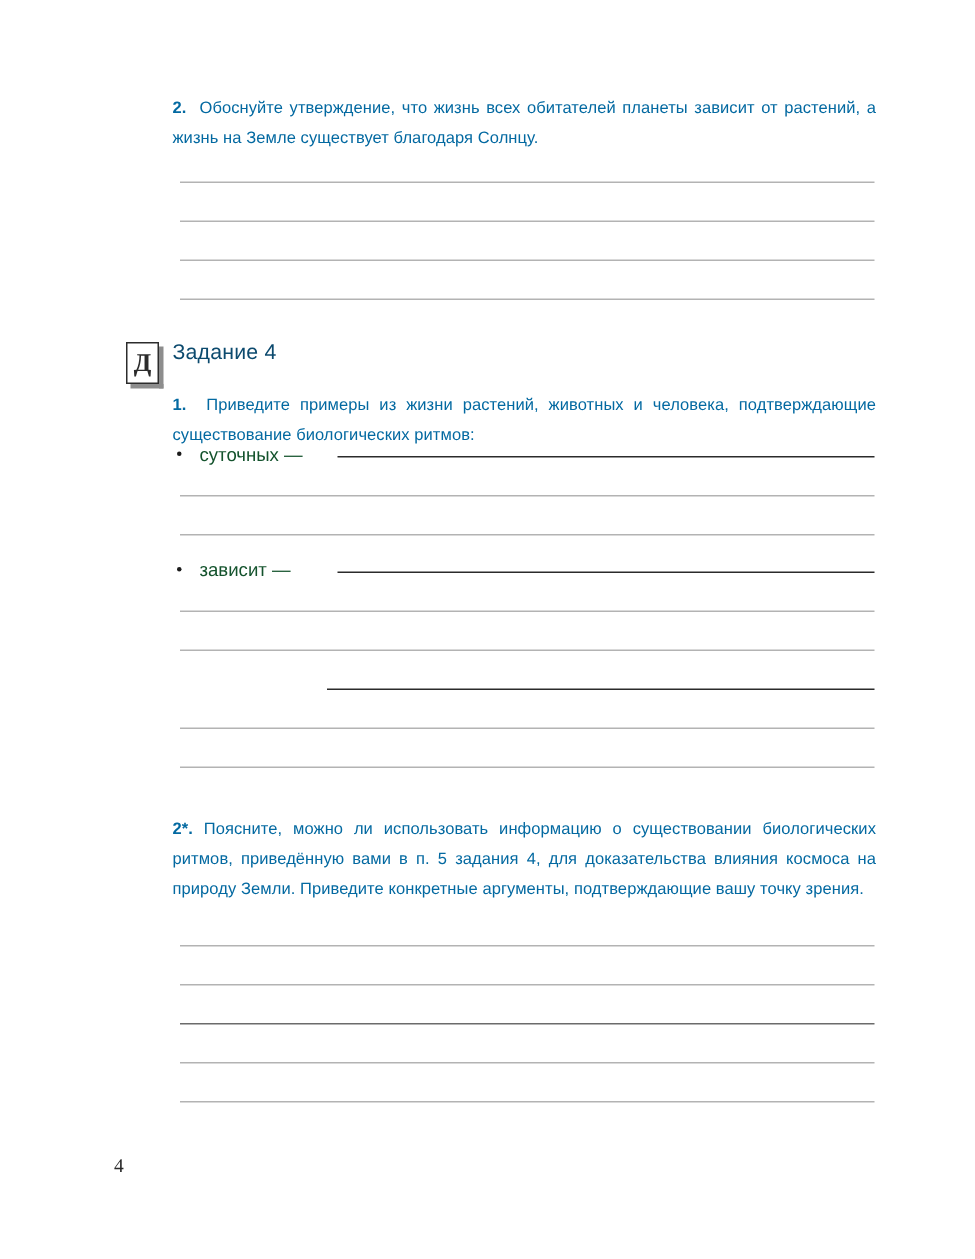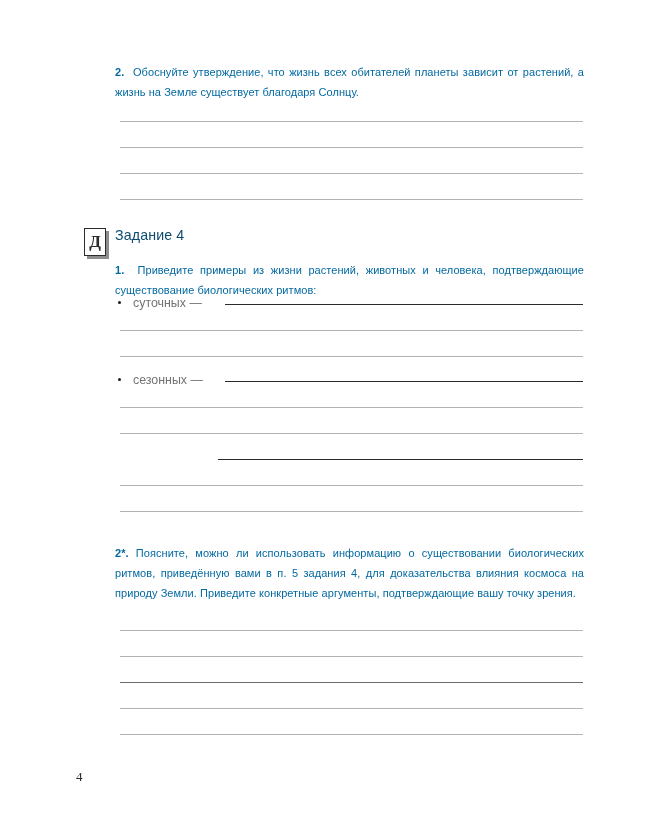--- a/index.html
+++ b/index.html
@@ -137,21 +137,21 @@
     height: 3.4px;
     border-radius: 50%;
     background: #1b1b1b;
   }
   .bullet-row .label {
     position: absolute;
     left: 18px;
     top: 0;
     font-size: 12.4px;
     line-height: 16px;
-    color: #737373;
+    color: #14532d;
     white-space: nowrap;
   }
 
   
   .page-number {
     position: absolute;
     left: 76px;
     top: 769px;
     font-family: "Liberation Serif", serif;
     font-size: 13px;
@@ -187,21 +187,21 @@
   <div class="bullet-row" style="top:295px;">
     <span class="dot"></span>
     <span class="label">суточных —</span>
   </div>
   <div class="rule short" style="top:304px;"></div>
   <div class="rule" style="top:330px;"></div>
   <div class="rule" style="top:356px;"></div>
 
   <div class="bullet-row" style="top:372px;">
     <span class="dot"></span>
-    <span class="label">сезонных —</span>
+    <span class="label">зависит —</span>
   </div>
   <div class="rule short" style="top:381px;"></div>
   <div class="rule" style="top:407px;"></div>
   <div class="rule" style="top:433px;"></div>
 
   <div class="rule short" style="top:459px; left:218px; width:365px;"></div>
   <div class="rule" style="top:485px;"></div>
   <div class="rule" style="top:511px;"></div>
 
   <div class="q-block" style="top:543px;">

